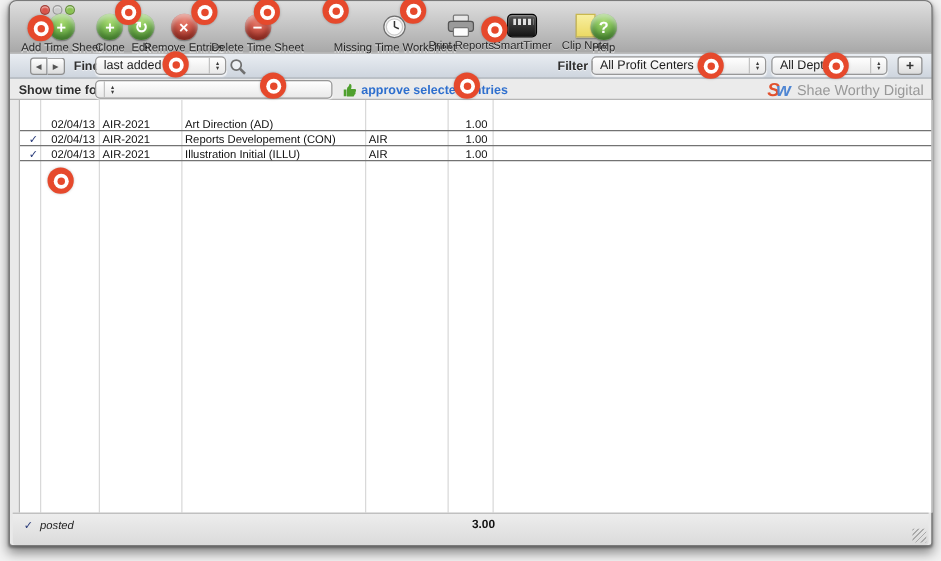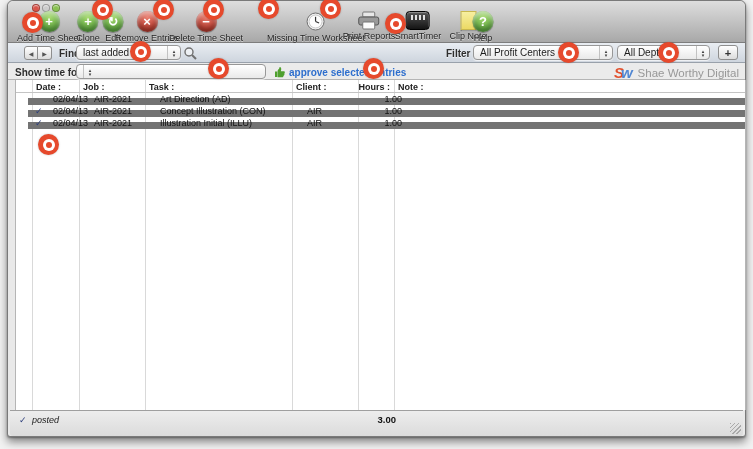--- a/index.html
+++ b/index.html
@@ -70,21 +70,21 @@
   .logo .ls { font-size:15px; font-weight:bold; font-style:italic; color:#e2512e; letter-spacing:-1px; }
   .logo .lw { font-size:15px; font-weight:bold; font-style:italic; color:#4f86d3; margin-left:-2px; }
   .logo .lt { font-size:11.5px; color:#989898; }
 
   
   .tablearea { position:absolute; left:7px; top:79px; width:731px; height:330px; background:#fff;
                border-left:1px solid #b5b5b5; border-right:1px solid #b5b5b5; }
   .vline { position:absolute; top:0; bottom:0; width:1px; background:#d9d9d9; }
   .thead { position:absolute; left:0; right:0; top:0; height:13px; border-bottom:1px solid #c4c4c4; }
   .th { position:absolute; font-size:9px; font-weight:bold; color:#222; top:2px; white-space:nowrap; }
-  .trow { position:absolute; left:12px; right:0; height:12px; border-bottom:7px solid #737373; }
+  .trow { position:absolute; left:0; right:0; height:12px; border-bottom:1px solid #737373; }
   .td { position:absolute; font-size:9px; color:#111; top:1px; white-space:nowrap; }
   .chk { color:#2c3e7b; font-size:9px; }
   .r-date  { left:16px; width:44px; text-align:right; }
   .r-job   { left:66px;text-align:right; }
   .r-task  { left:132px; }
   .r-client{ left:279px; }
   .r-hours { left:332px; width:42px; text-align:right; }
 
   
   .footer { position:absolute; left:2px; right:2px; top:409px; height:26px;
@@ -244,42 +244,34 @@
     </div>
 
     <div class="tablearea">
       <div class="vline" style="left:16px"></div>
       <div class="vline" style="left:63px"></div>
       <div class="vline" style="left:129px"></div>
       <div class="vline" style="left:276px"></div>
       <div class="vline" style="left:342px"></div>
       <div class="vline" style="left:378px"></div>
 
-      <div class="thead">
-        <span class="th" style="left:20px">Date :</span>
-        <span class="th" style="left:67px">Job :</span>
-        <span class="th" style="left:133px">Task :</span>
-        <span class="th" style="left:280px">Client :</span>
-        <span class="th" style="left:332px;width:42px;text-align:right">Hours :</span>
-        <span class="th" style="left:382px">Note :</span>
-      </div>
 
       <div class="trow" style="top:13px">
         <span class="td chk" style="left:7px"></span>
         <span class="td r-date">02/04/13</span>
         <span class="td r-job">AIR-2021</span>
         <span class="td r-task">Art Direction (AD)</span>
         <span class="td r-client"></span>
         <span class="td r-hours">1.00</span>
       </div>
       <div class="trow" style="top:25px">
         <span class="td chk" style="left:7px">✓</span>
         <span class="td r-date">02/04/13</span>
         <span class="td r-job">AIR-2021</span>
-        <span class="td r-task">Concept Illustration (CON)</span>
+        <span class="td r-task">Reports Developement (CON)</span>
         <span class="td r-client">AIR</span>
         <span class="td r-hours">1.00</span>
       </div>
       <div class="trow" style="top:37px">
         <span class="td chk" style="left:7px">✓</span>
         <span class="td r-date">02/04/13</span>
         <span class="td r-job">AIR-2021</span>
         <span class="td r-task">Illustration Initial (ILLU)</span>
         <span class="td r-client">AIR</span>
         <span class="td r-hours">1.00</span>

